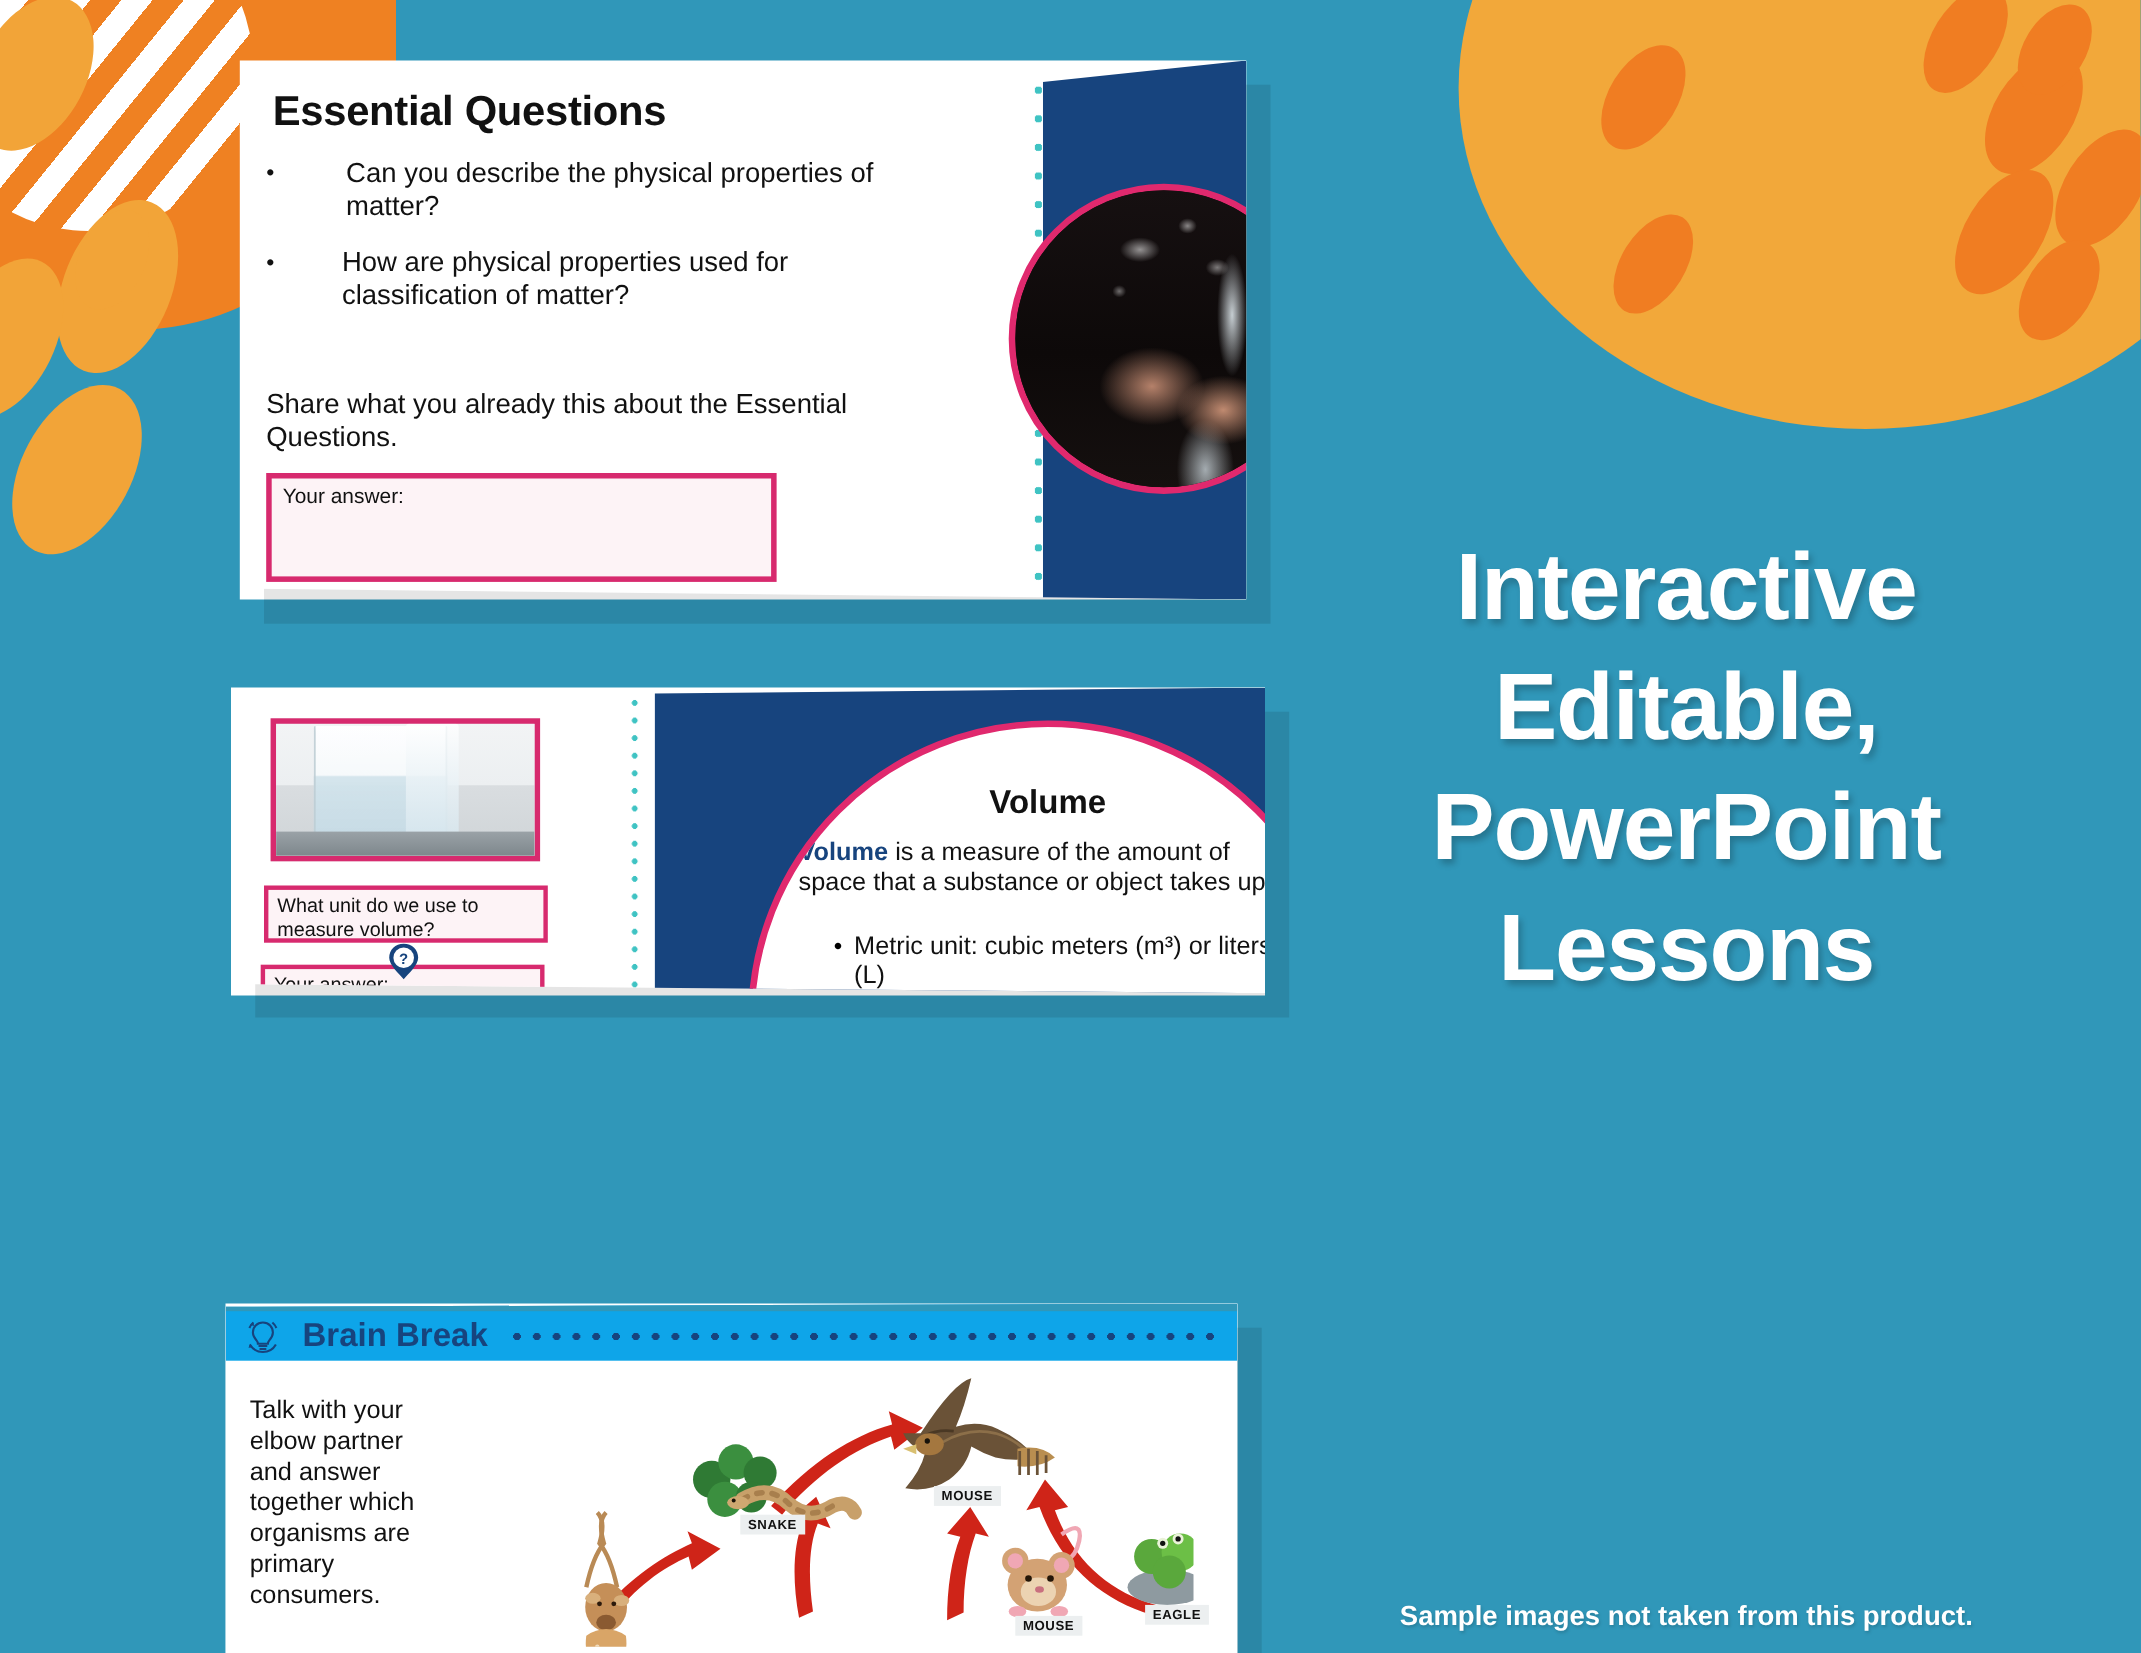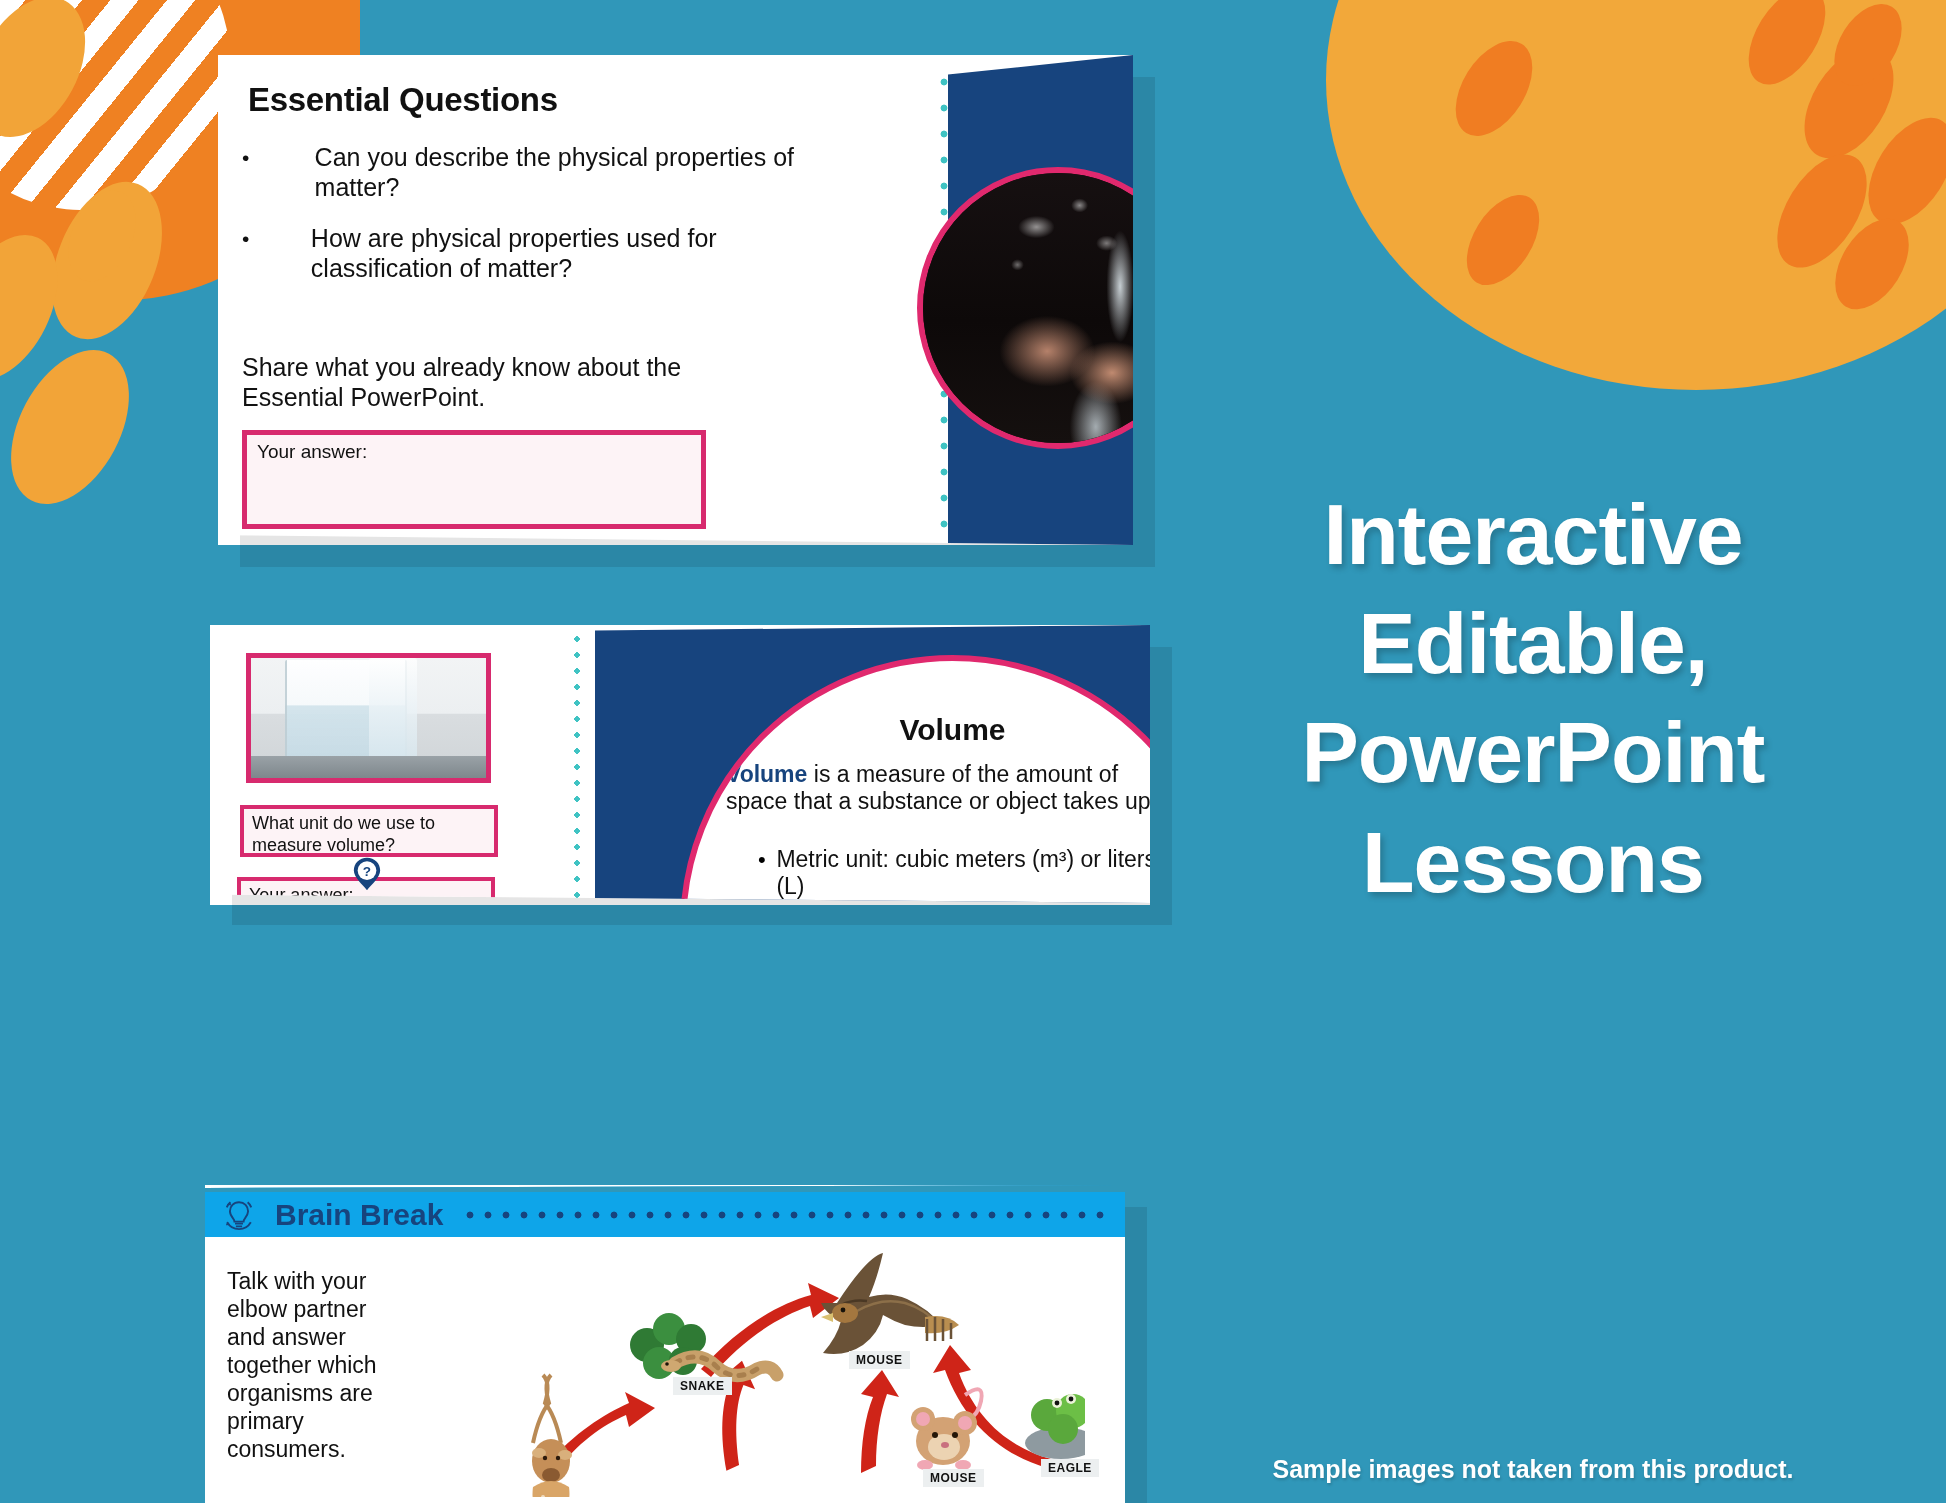--- a/index.html
+++ b/index.html
@@ -68,21 +68,21 @@
   }
   #slide1 .s1-dots {
     position: absolute; left: 721px; top: 14px;
     width: 10px; height: 468px;
     background-image: radial-gradient(circle, #3fc3c3 3.4px, transparent 3.6px);
     background-size: 10px 26px;
     background-repeat: repeat-y;
   }
   .eq-title {
     position: absolute; left: 30px; top: 26px;
-    font-size: 33px; font-weight: bold; color: #111;
+    font-size: 38px; font-weight: bold; color: #111;
     letter-spacing: -0.3px;
   }
   .eq-list { position: absolute; left: 24px; top: 88px; width: 560px; }
   .eq-item { display: flex; margin-bottom: 22px; }
   .eq-bullet { width: 30px; font-size: 21px; color: #111; line-height: 30px; }
   .eq-text { font-size: 25px; line-height: 1.18; color: #111; margin-left: 47px; }
   .eq-prompt {
     position: absolute; left: 24px; top: 298px; width: 530px;
     font-size: 25px; line-height: 1.18; color: #111;
   }
@@ -300,21 +300,21 @@
       <div class="eq-item">
         <span class="eq-bullet">•</span>
         <span class="eq-text">Can you describe the physical properties of matter?</span>
       </div>
       <div class="eq-item">
         <span class="eq-bullet">•</span>
         <span class="eq-text">How are physical properties used for classification of matter?</span>
       </div>
     </div>
 
-    <div class="eq-prompt">Share what you already know about the Essential PowerPoint.</div>
+    <div class="eq-prompt">Share what you already this about the Essential Questions.</div>
 
     <div class="answer-box">
       <span class="answer-label">Your answer:</span>
     </div>
 
     <div class="eq-photo">
       <div class="water-dark"></div>
     </div>
   </div>
 </div>

